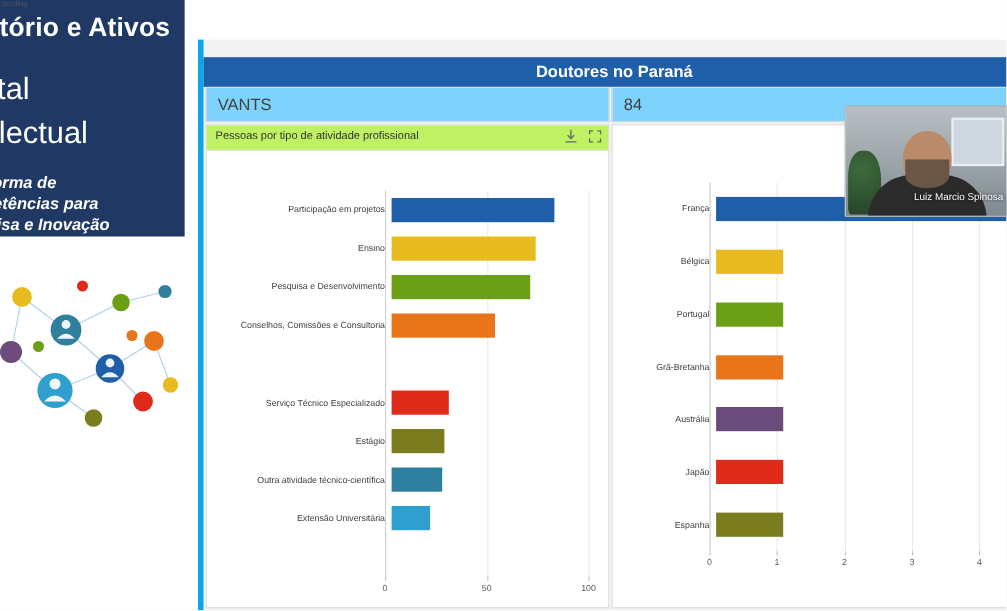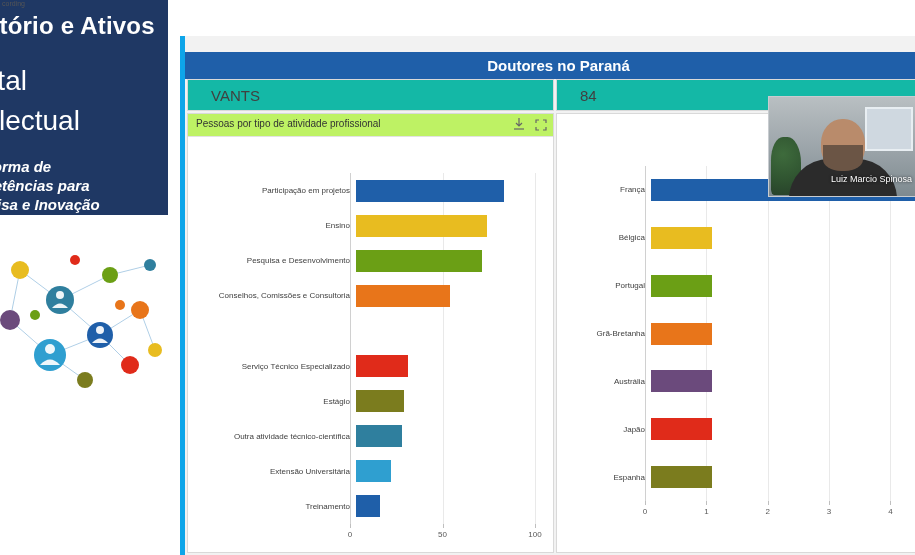--- a/index.html
+++ b/index.html
@@ -107,26 +107,26 @@
     color: #ffffff;
     font-size: 15px;
     font-weight: bold;
     text-align: center;
     line-height: 27px;
   }
   .kpi {
     position: absolute;
     top: 43px;
     height: 32px;
-    background: #14b8a6;
+    background: #7dd3fc;
     border: 1px solid #d9d9d9;
     color: #404040;
     font-size: 15px;
     line-height: 32px;
-    padding-left: 23px;
+    padding-left: 10px;
     box-sizing: border-box;
   }
   #kpi-left  { left: 2px;   width: 367px; }
   #kpi-right { left: 371px; width: 374px; }
 
   .card {
     position: absolute;
     top: 77px;
     background: #ffffff;
     border: 1px solid #d9d9d9;
@@ -366,24 +366,20 @@
             <div class="bar" style="width: 48.1px; background: rgb(123, 124, 30);"></div>
           </div>
           <div class="bar-row" style="top: 287.25px; width: 365px;">
             <div class="bar-label" style="width: 162px;">Outra atividade técnico-científica</div>
             <div class="bar" style="width: 46.25px; background: rgb(47, 127, 158);"></div>
           </div>
           <div class="bar-row" style="top: 322.35px; width: 365px;">
             <div class="bar-label" style="width: 162px;">Extensão Universitária</div>
             <div class="bar" style="width: 35.15px; background: rgb(47, 159, 208);"></div>
           </div>
-          <div class="bar-row" style="top: 357.45px; width: 365px;">
-            <div class="bar-label" style="width: 162px;">Treinamento</div>
-            <div class="bar" style="width: 24.05px; background: rgb(31, 95, 169);"></div>
-          </div>
         </div>
     </div>
 
     <div class="card" id="card-right">
       <div class="plot" id="plot-right">
           <div class="gridline" style="left: 88px; top: 52px; height: 335px;"></div>
           <div class="tick-mark" style="left: 88px; top: 387px;"></div>
           <div class="tick-label" style="left: 88px; top: 393px;">0</div>
           <div class="gridline" style="left: 149.364px; top: 52px; height: 335px;"></div>
           <div class="tick-mark" style="left: 149.364px; top: 387px;"></div>

